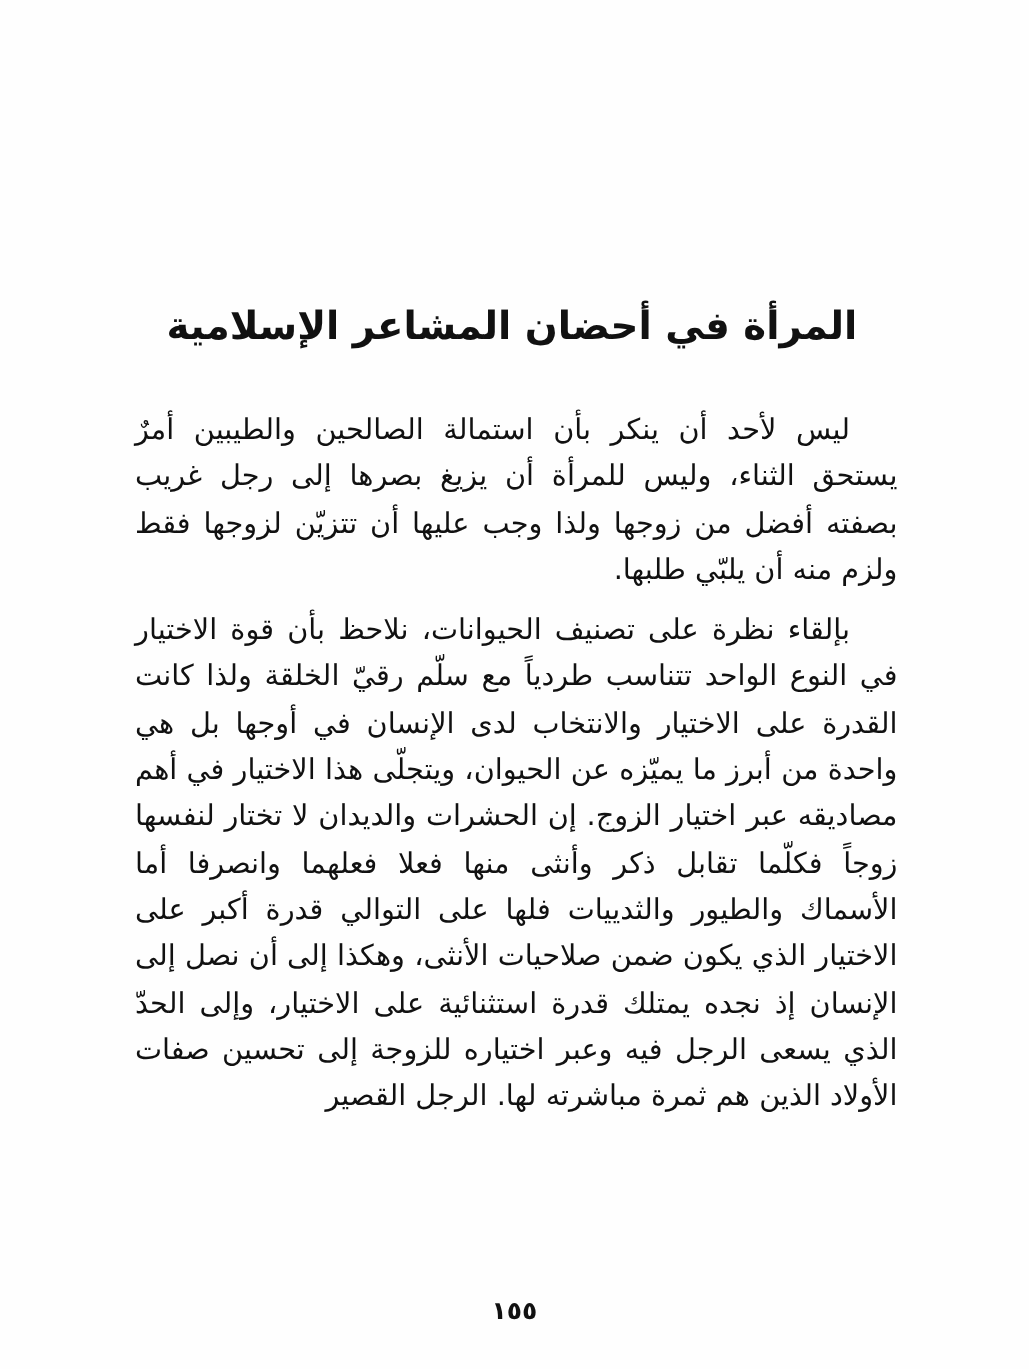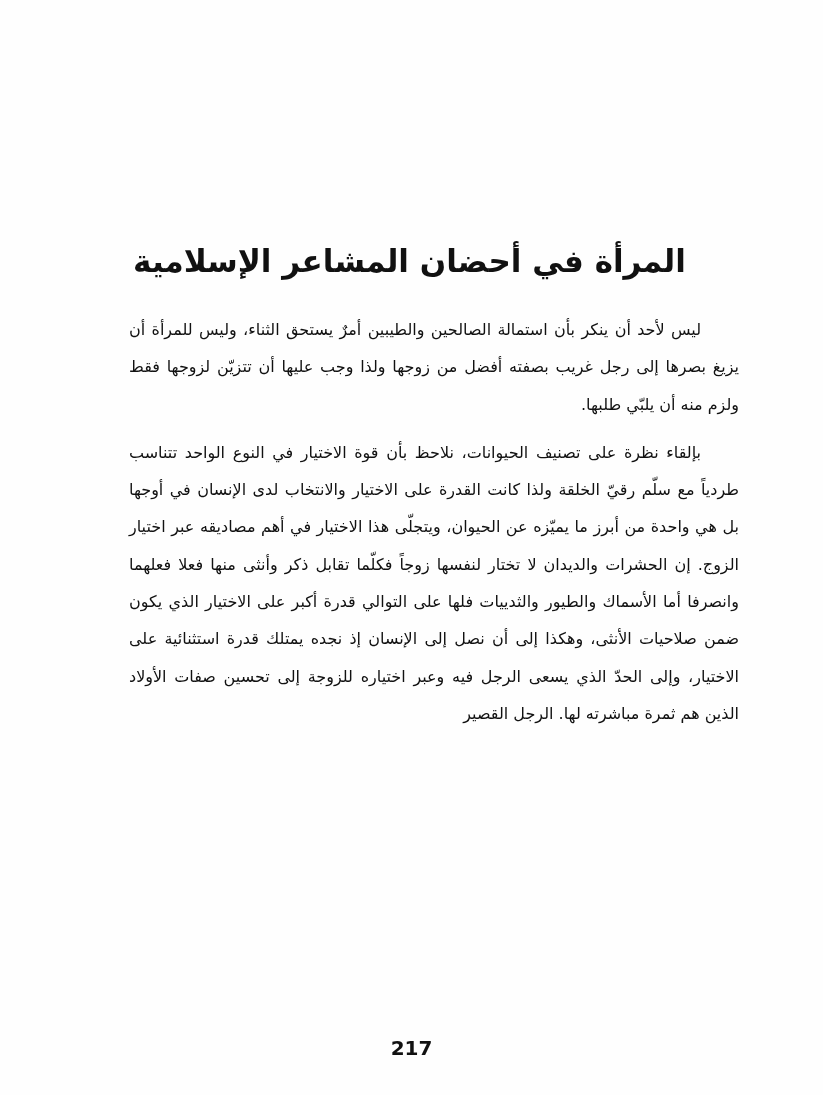--- a/index.html
+++ b/index.html
@@ -28,28 +28,27 @@
       width: 753px;
       text-align: center;
       font-size: 31px;
       font-weight: bold;
       line-height: 56px;
       letter-spacing: 0;
       margin-left: 33px;
     }
     .body-text {
       position: absolute;
-      top: 311px;
+      top: 326px;
       left: 108px;
       width: 610px;
-      font-size: 16px;
+      font-size: 23px;
       line-height: 37.3px;
       text-align: justify;
       text-align-last: right;
-      margin-left: 21px;
     }
     .para {
       margin: 0;
       text-indent: 38px;
     }
     .para + .para {
       margin-top: 11px;
     }
     .page-number {
       position: absolute;
@@ -65,14 +64,14 @@
 <body>
 
 <div class="page">
   <h1 class="title">المرأة في أحضان المشاعر الإسلامية</h1>
 
   <div class="body-text">
     <p class="para">ليس لأحد أن ينكر بأن استمالة الصالحين والطيبين أمرٌ يستحق الثناء، وليس للمرأة أن يزيغ بصرها إلى رجل غريب بصفته أفضل من زوجها ولذا وجب عليها أن تتزيّن لزوجها فقط ولزم منه أن يلبّي طلبها.</p>
     <p class="para">بإلقاء نظرة على تصنيف الحيوانات، نلاحظ بأن قوة الاختيار في النوع الواحد تتناسب طردياً مع سلّم رقيّ الخلقة ولذا كانت القدرة على الاختيار والانتخاب لدى الإنسان في أوجها بل هي واحدة من أبرز ما يميّزه عن الحيوان، ويتجلّى هذا الاختيار في أهم مصاديقه عبر اختيار الزوج. إن الحشرات والديدان لا تختار لنفسها زوجاً فكلّما تقابل ذكر وأنثى منها فعلا فعلهما وانصرفا أما الأسماك والطيور والثدييات فلها على التوالي قدرة أكبر على الاختيار الذي يكون ضمن صلاحيات الأنثى، وهكذا إلى أن نصل إلى الإنسان إذ نجده يمتلك قدرة استثنائية على الاختيار، وإلى الحدّ الذي يسعى الرجل فيه وعبر اختياره للزوجة إلى تحسين صفات الأولاد الذين هم ثمرة مباشرته لها. الرجل القصير</p>
   </div>
 
-  <div class="page-number">217</div>
+  <div class="page-number">١٥٥</div>
 </div>
 
 </body></html>

